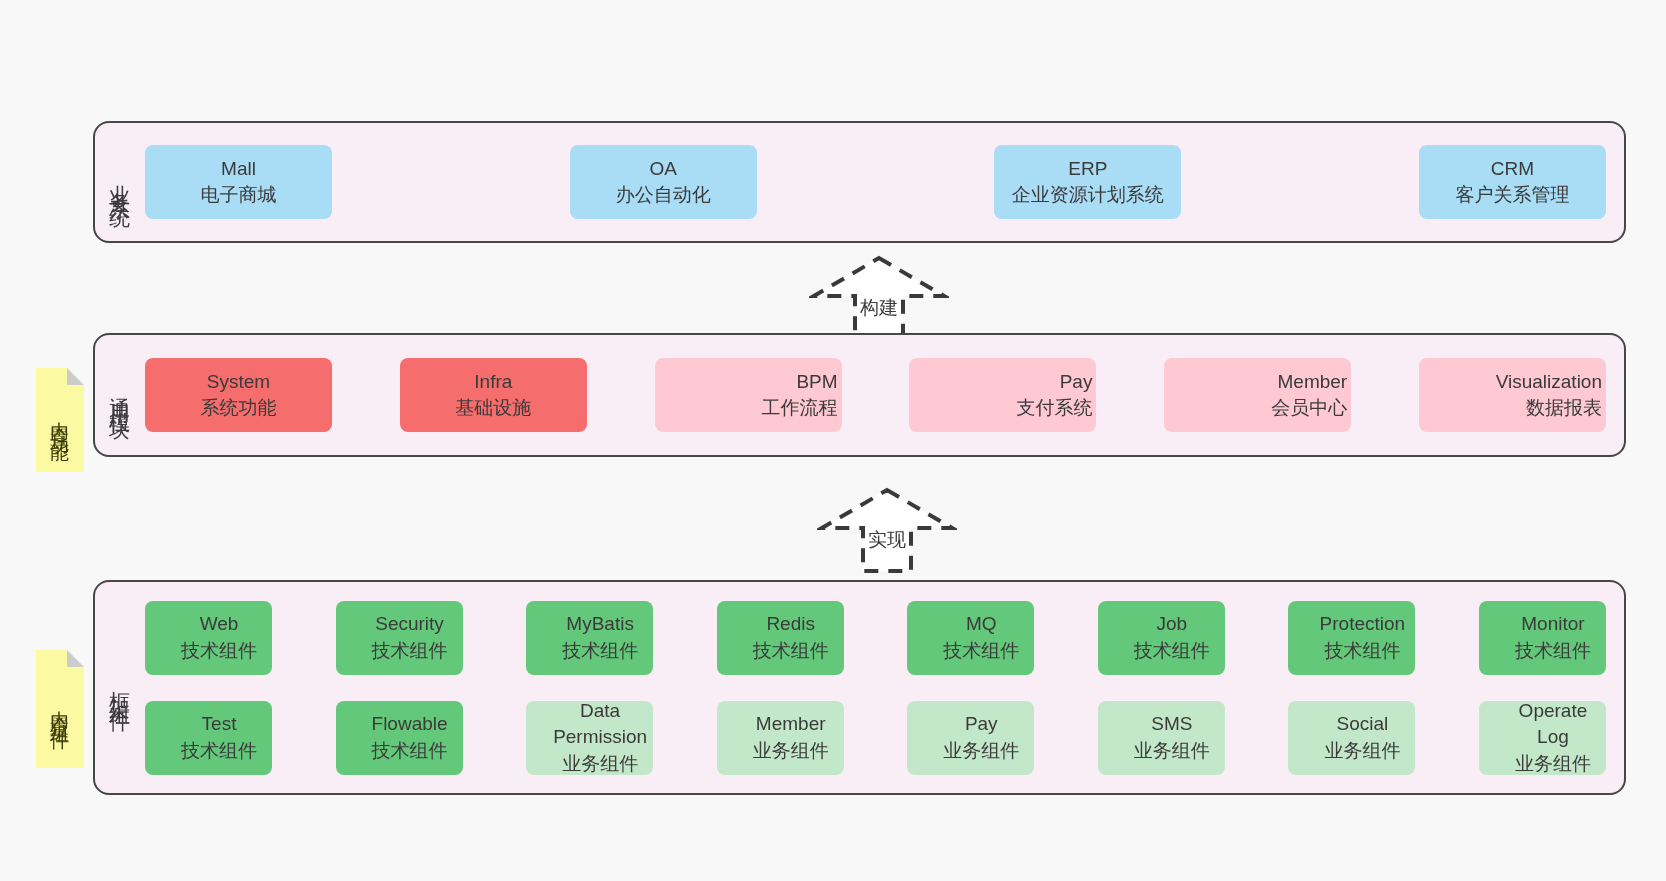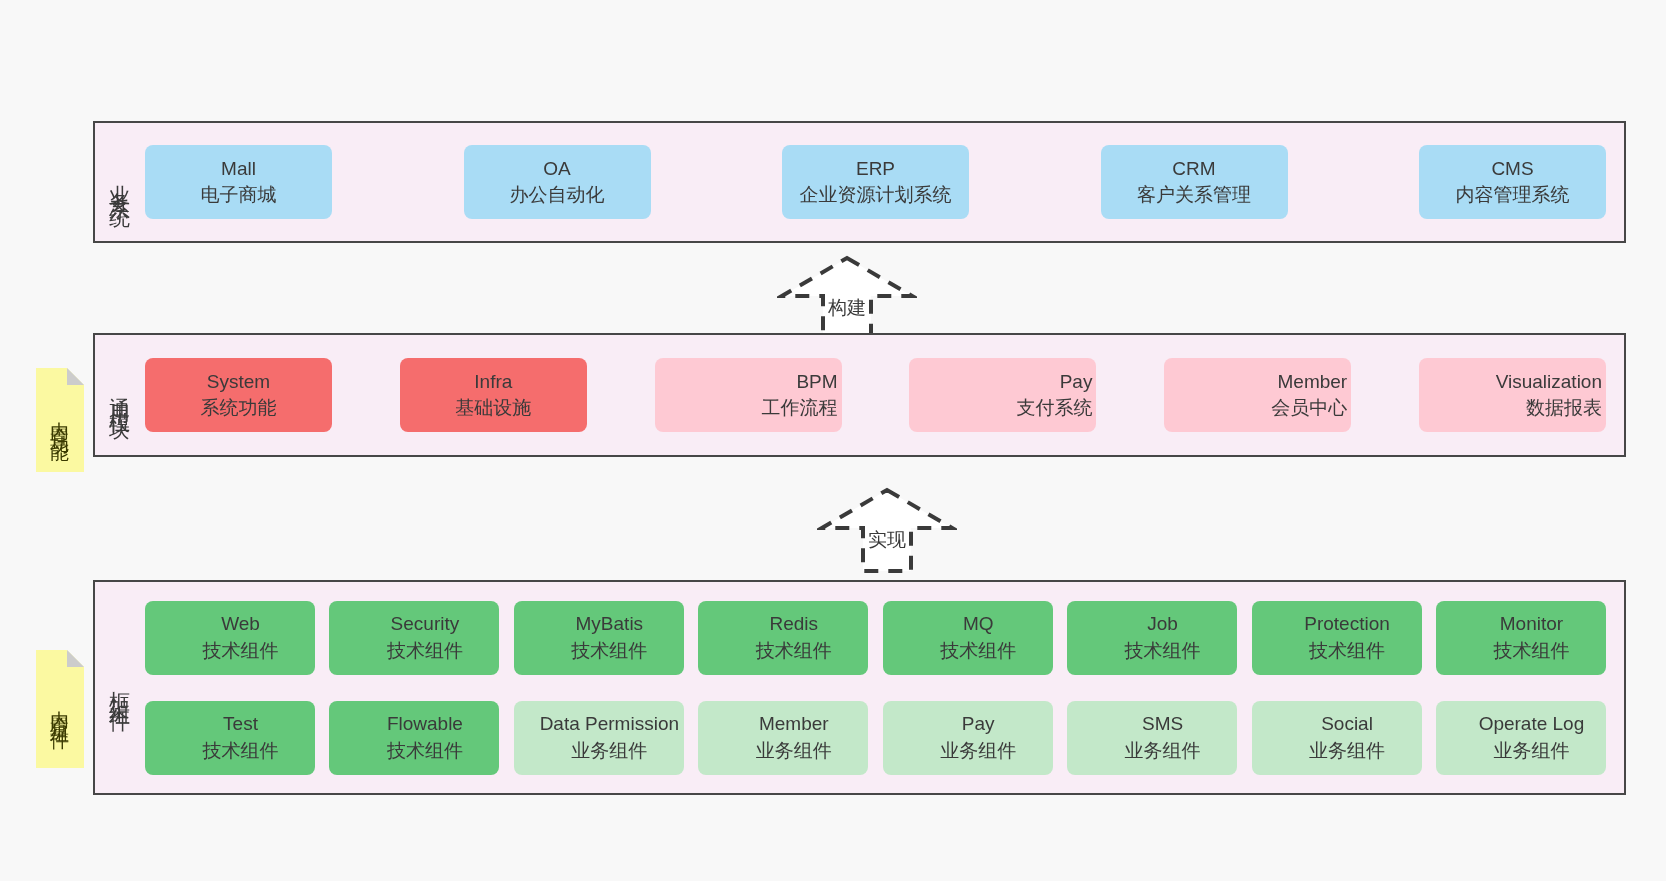--- a/index.html
+++ b/index.html
@@ -16,21 +16,21 @@
     color:var(--text);
     position:relative;
     overflow:hidden;
   }
   .canvas{position:absolute;left:0;top:0;width:1666px;height:881px;}
 
   .band{
     position:absolute;left:93px;width:1533px;
     background:var(--band-bg);
     border:2px solid var(--band-border);
-    border-radius:0;
+    border-radius:16px;
     display:flex;align-items:stretch;
   }
   .band-label{
     width:50px;display:flex;align-items:center;justify-content:center;
     font-size:21px;color:var(--text);
   }
   .vtext{
     writing-mode:vertical-rl;text-orientation:upright;
     letter-spacing:7px;line-height:1;
   }
@@ -41,35 +41,35 @@
   .band-content.cols{flex-direction:column;justify-content:center;gap:26px;align-items:stretch;}
   .row{display:flex;justify-content:space-between;}
 
   .box{
     height:74px;border-radius:8px;
     display:flex;flex-direction:column;align-items:center;justify-content:center;
     text-align:center;font-size:19px;line-height:1.38;
     padding:2px 4px;
   }
   .w-lg{width:187px;}
-  .w-sm{width:170px;padding-left:25px;}
+  .w-sm{width:127px;padding-left:25px;}
   .blue{background:var(--blue);}
   .red{background:var(--red);}
   .pink{background:var(--pink);align-items:flex-end;}
   .green{background:var(--green);}
   .lightgreen{background:var(--light-green);}
 
   .band-business{top:121px;height:122px;}
   .band-modules{top:333px;height:124px;}
   .band-framework{top:580px;height:215px;}
 
   .arrow{
     position:absolute;width:140px;height:88px;
   }
-  .arrow-build{left:777px;top:255px;}
+  .arrow-build{left:809px;top:255px;}
   .arrow-implement{left:817px;top:487px;}
   .arrow svg{display:block;width:100%;height:100%;}
   .arrow-label{
     position:absolute;left:50%;top:40px;transform:translateX(-50%);
     background:#ffffff;font-size:19px;padding:0 3px;white-space:nowrap;
   }
 
   .sticky{
     position:absolute;left:36px;width:48px;
     background:var(--sticky-yellow);
@@ -99,24 +99,20 @@
         <div>办公自动化</div>
       </div>
       <div class="box blue w-lg">
         <div>ERP</div>
         <div>企业资源计划系统</div>
       </div>
       <div class="box blue w-lg">
         <div>CRM</div>
         <div>客户关系管理</div>
       </div>
-      <div class="box blue w-lg">
-        <div>CMS</div>
-        <div>内容管理系统</div>
-      </div>
     </div>
   </div>
 
   <div class="arrow arrow-build">
     <svg viewBox="0 0 140 88">
       <polygon points="70,3 135,41 94,41 94,84 46,84 46,41 5,41" fill="#ffffff" stroke="#3a3a3a" stroke-width="4" stroke-dasharray="14 10"></polygon>
     </svg>
     <div class="arrow-label">构建</div>
   </div>
 

